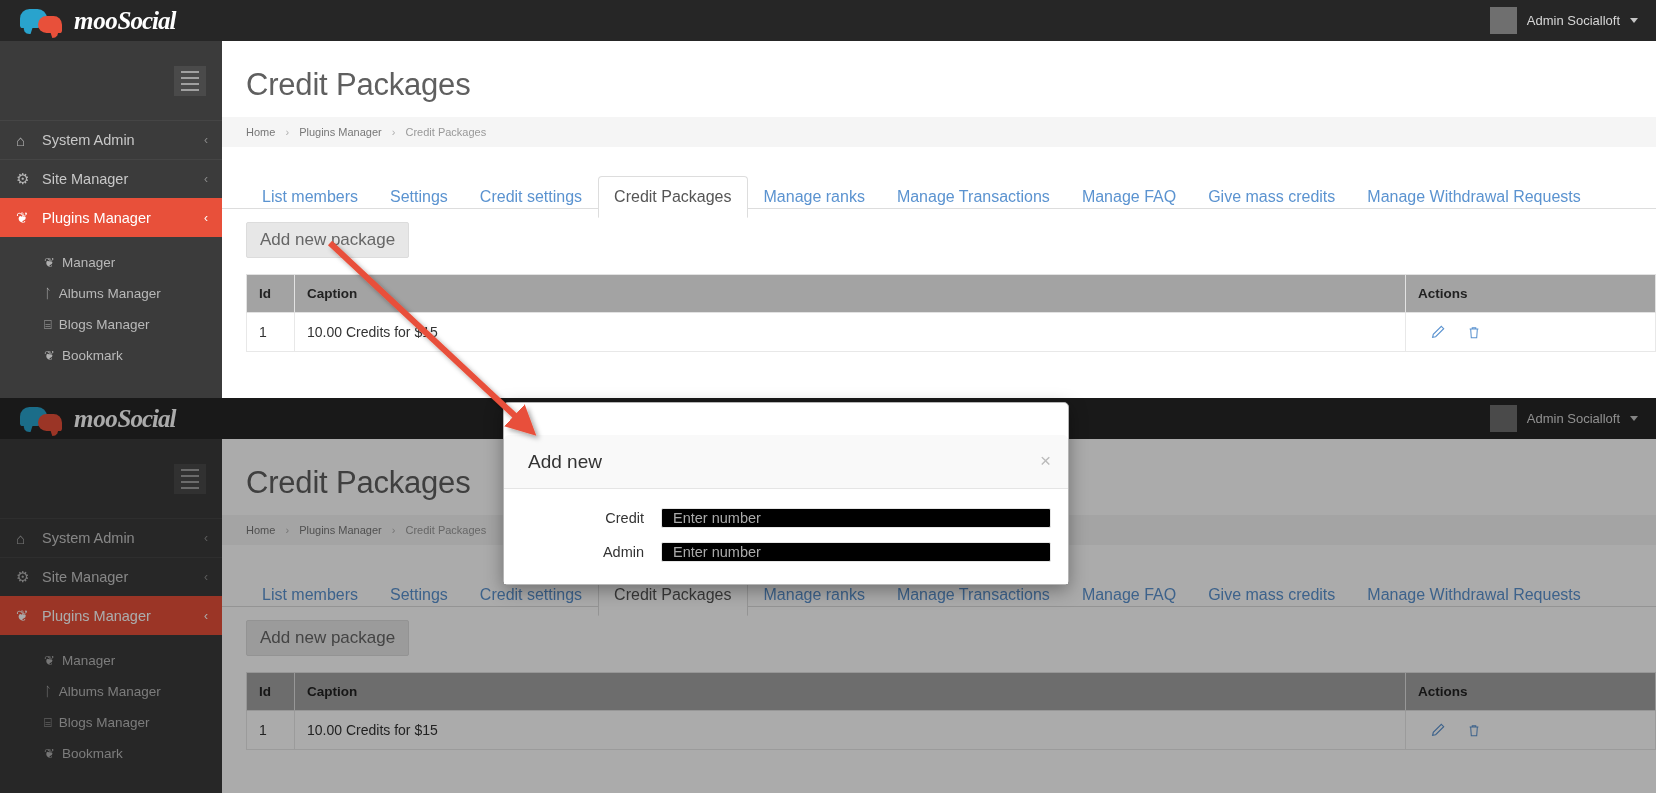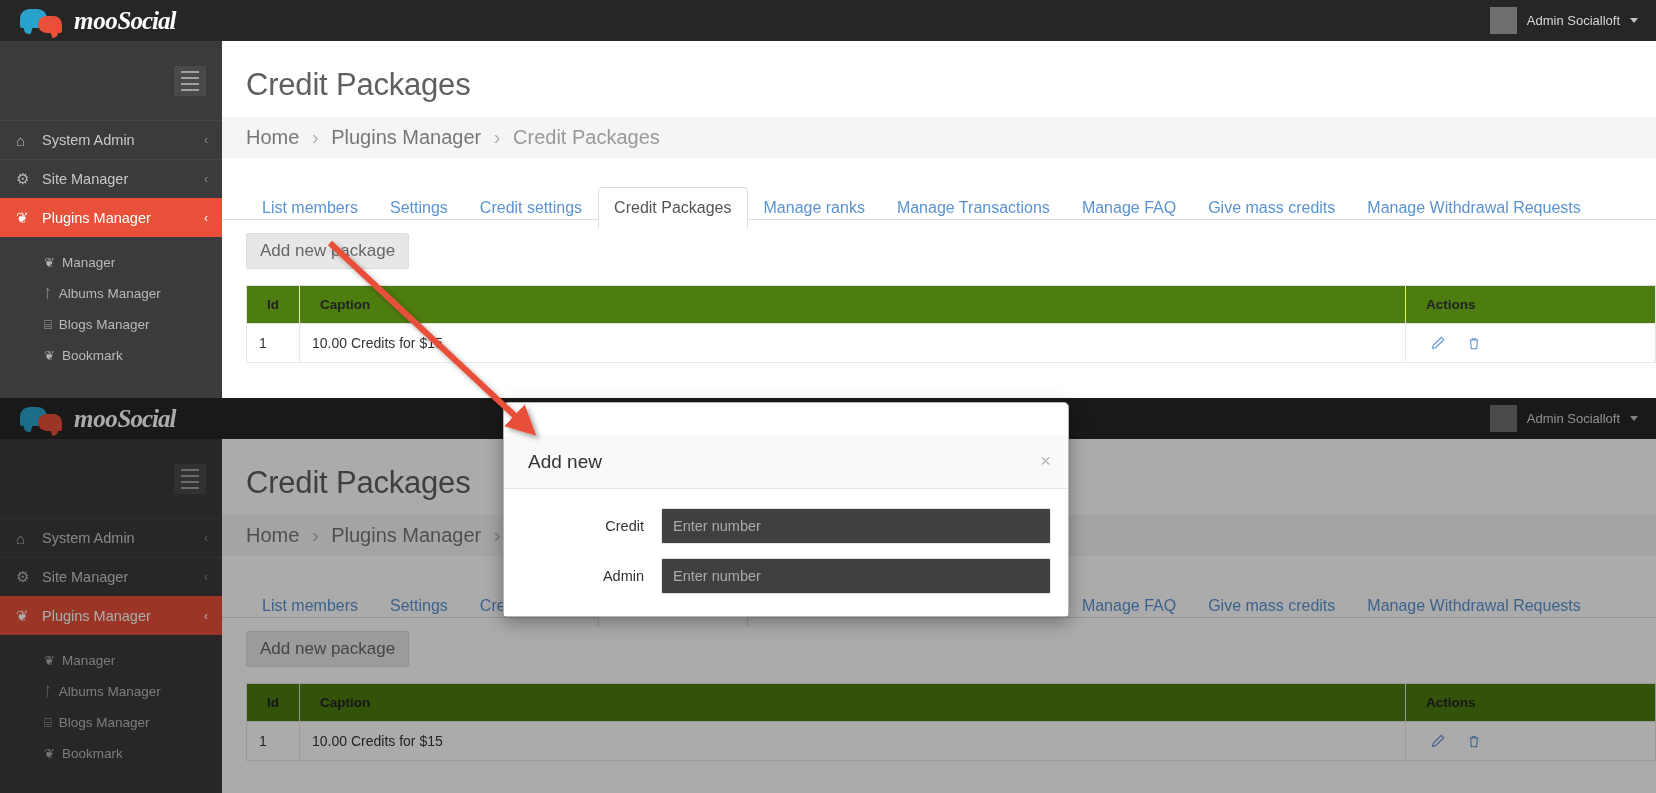--- a/index.html
+++ b/index.html
@@ -86,21 +86,21 @@
   .sub-item .subicon { font-size: 13px; color: #b0b0b0; }
 
   
   .content { flex: 1; background: #fff; padding: 0; position: relative; }
   .page-title {
     font-size: 31px; color: #5f5f5f; font-weight: normal;
     padding: 26px 0 0 24px; letter-spacing: -0.2px;
   }
   .breadcrumb {
     margin: 14px 0 0 0; background: #f5f5f5; padding: 9px 0 9px 24px;
-    font-size: 20px; color: #777;
+    font-size: 11px; color: #777;
   }
   .breadcrumb .crumb-sep { color: #b0b0b0; margin: 0 7px; }
   .breadcrumb .crumb-last { color: #999; }
 
   .tabs {
     margin-top: 19px; padding-left: 24px;
     border-bottom: 1px solid #ddd; display: flex; align-items: flex-end;
   }
   .tab {
     padding: 11px 15px; font-size: 16px; color: #5b93d0;
@@ -113,21 +113,21 @@
   }
 
   .btn-add {
     margin: 13px 0 0 24px; display: inline-block;
     background: #e7e7e7; border: 1px solid #dcdcdc;
     padding: 7px 13px; font-size: 17px; color: #666; border-radius: 2px;
   }
 
   .tbl { width: calc(100% - 24px); margin-left: 24px; margin-top: 16px; border-collapse: collapse; font-size: 14px; }
   .tbl th {
-    background: #4d7c0f; text-align: left; padding: 11px 20px;
+    background: #a3a3a3; text-align: left; padding: 11px 12px;
     font-size: 13.5px; color: #222; border: 1px solid #e2e2e2; font-weight: bold;
   }
   .tbl td { padding: 11px 12px; border: 1px solid #e8e8e8; color: #333; }
   .col-id { width: 48px; }
   .col-actions { width: 250px; }
   .act-icons { display: flex; gap: 22px; padding-left: 12px; }
   .act-icons svg { display: block; }
 
   
   .backdrop { position: absolute; inset: 0; background: rgba(0,0,0,0.33); }
@@ -148,22 +148,22 @@
   }
   .modal-title { font-size: 19px; color: #333; font-weight: normal; }
   .modal-close { color: #bbb; font-size: 19px; line-height: 1; }
   .modal-body { padding: 19px 17px 8px 17px; background: #fff; }
   .form-row { display: flex; align-items: center; margin-bottom: 14px; }
   .form-label {
     width: 140px; text-align: right; padding-right: 17px;
     font-size: 14.5px; color: #333;
   }
   .form-input {
-    flex: 1; border: 1px solid #e6e6e6; background: #404040;
-    padding: 9px 11px; font-size: 14.5px; color: #999;
+    flex: 1; border: 1px solid #e6e6e6; background: #000000;
+    padding: 1px 11px; font-size: 14.5px; color: #999;
     font-family: "Liberation Sans", sans-serif; border-radius: 2px;
   }
   .form-input::placeholder { color: #aaa; }
   .modal-footer {
     background: #f7f7f7; border-top: 1px solid #e5e5e5;
     padding: 13px 17px; display: flex; justify-content: center; gap: 8px;
     border-radius: 0 0 5px 5px;
   }
   .btn {
     padding: 8px 17px; font-size: 13.5px; border-radius: 3px;

